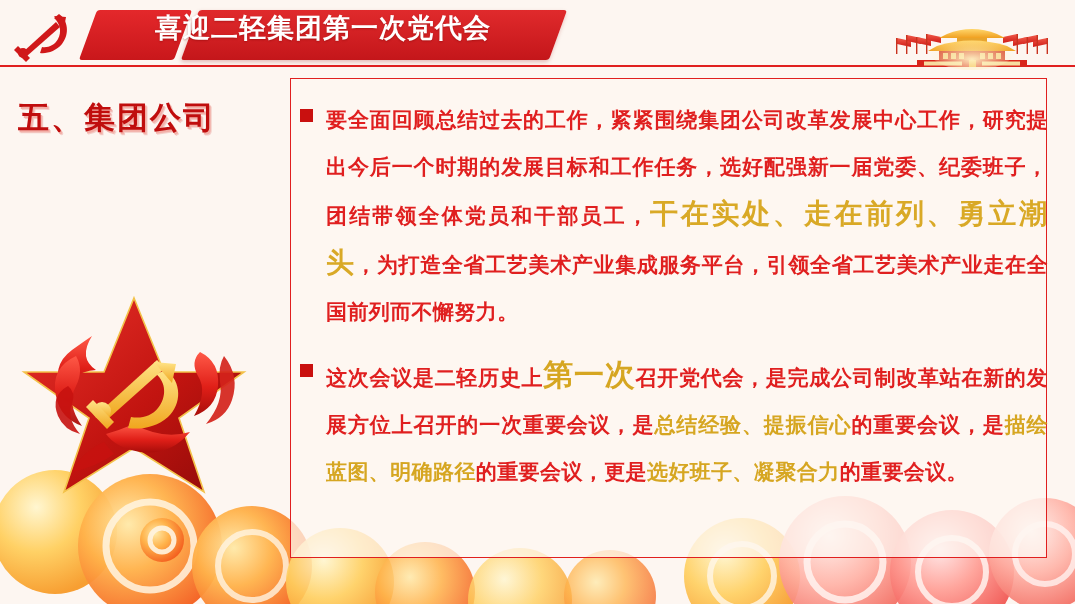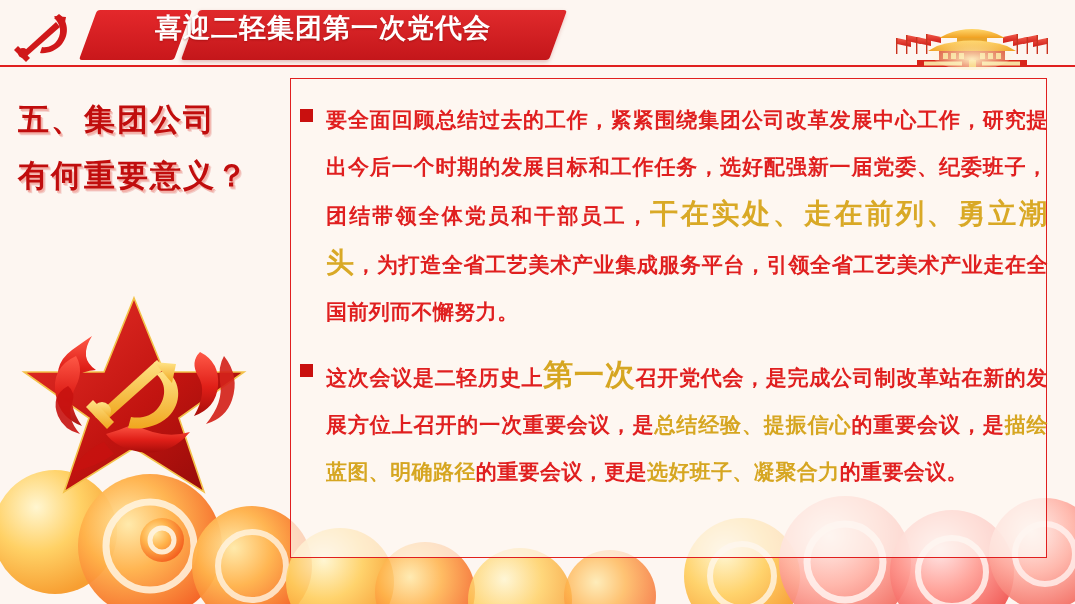--- a/index.html
+++ b/index.html
@@ -35,21 +35,21 @@
     font-size:27px;font-weight:bold;color:#ffffff;
     letter-spacing:1px;white-space:nowrap;
     text-shadow:0 1px 2px rgba(120,0,0,.4);
     text-align:center;
   }
 
   
   .tam{position:absolute;right:8px;top:22px;width:190px;height:48px;}
 
   
-  .title-block{position:absolute;left:18px;top:92px;width:262px;}
+  .title-block{position:absolute;left:18px;top:92px;width:262px;font-family:Liberation Mono, monospace;}
   .title-line{
     font-size:31px;font-weight:bold;color:#c00d0d;
     line-height:56px;letter-spacing:2px;white-space:nowrap;
     text-shadow:1.5px 1.5px 0 #f3b0a8, 2.5px 2.5px 0 rgba(200,30,20,.18);
   }
 
   
   .star-emblem{position:absolute;left:18px;top:290px;width:250px;height:230px;}
 
   
@@ -207,21 +207,20 @@
       <rect x="47" y="39.5" width="38" height="4" fill="#f6dca0"></rect>
       <rect x="105" y="39.5" width="38" height="4" fill="#f6dca0"></rect>
       <rect x="92" y="38" width="7" height="7" fill="#f0b23a"></rect>
 
       <ellipse cx="95" cy="30" rx="42" ry="18" fill="url(#glow)"></ellipse>
     </svg>
   </div>
 
   <div class="title-block">
     <div class="title-line">五、集团公司</div>
-    <div class="title-line">有何重要意义？</div>
   </div>
 
   <div class="star-emblem">
     <svg width="250" height="230" viewBox="0 0 250 230">
       <defs>
         <linearGradient id="starG" x1="0" y1="0" x2="1" y2="1">
           <stop offset="0%" stop-color="#e8322a"></stop>
           <stop offset="55%" stop-color="#c21410"></stop>
           <stop offset="100%" stop-color="#8d0a08"></stop>
         </linearGradient>

